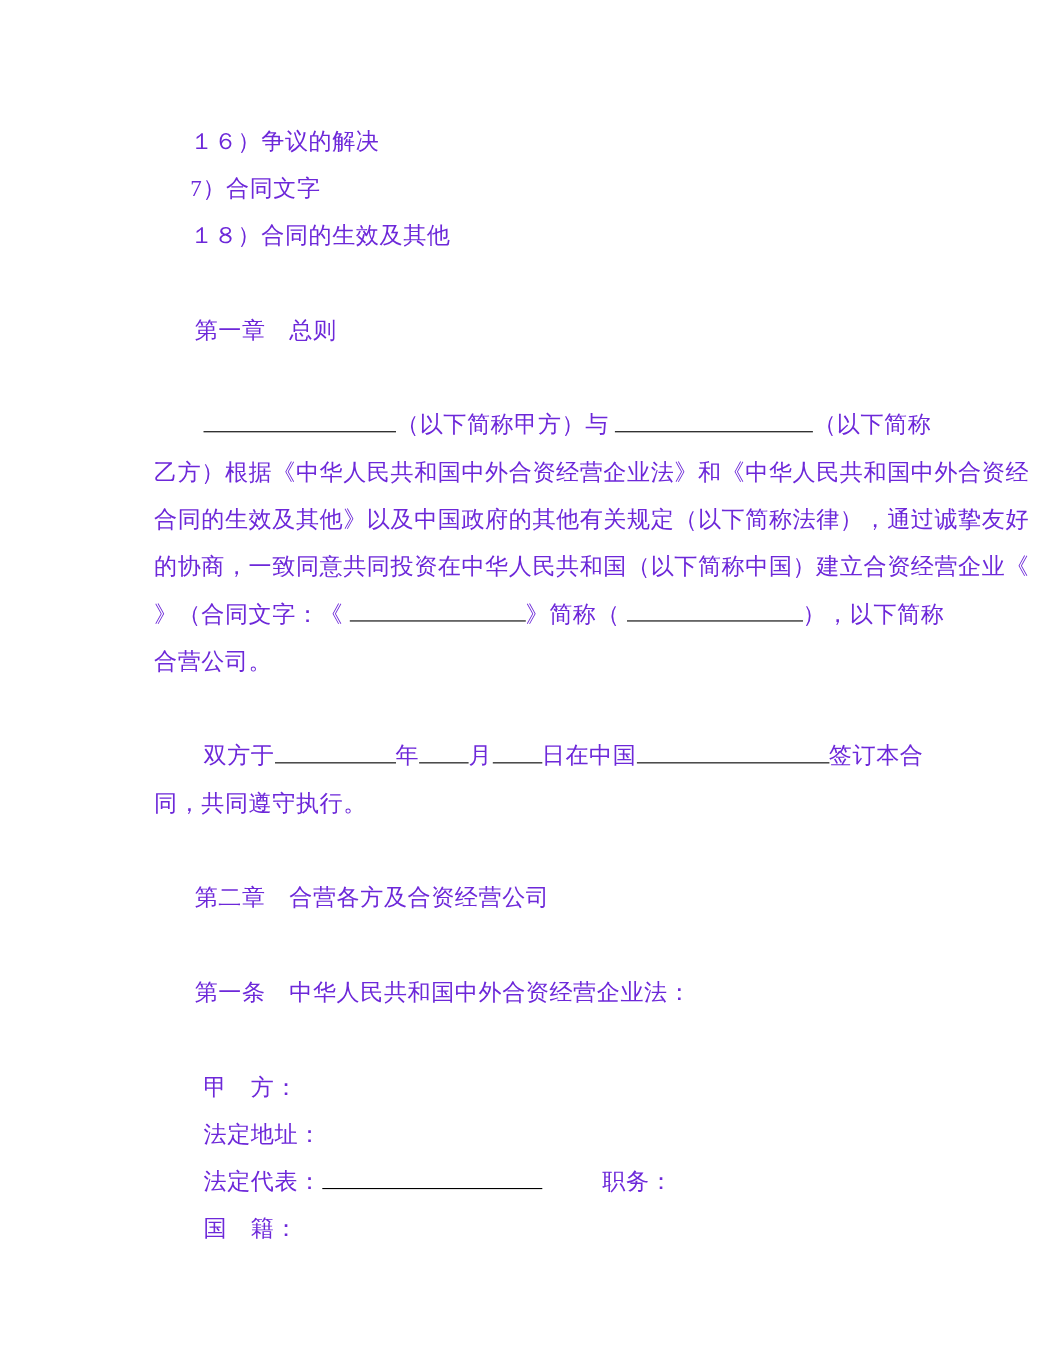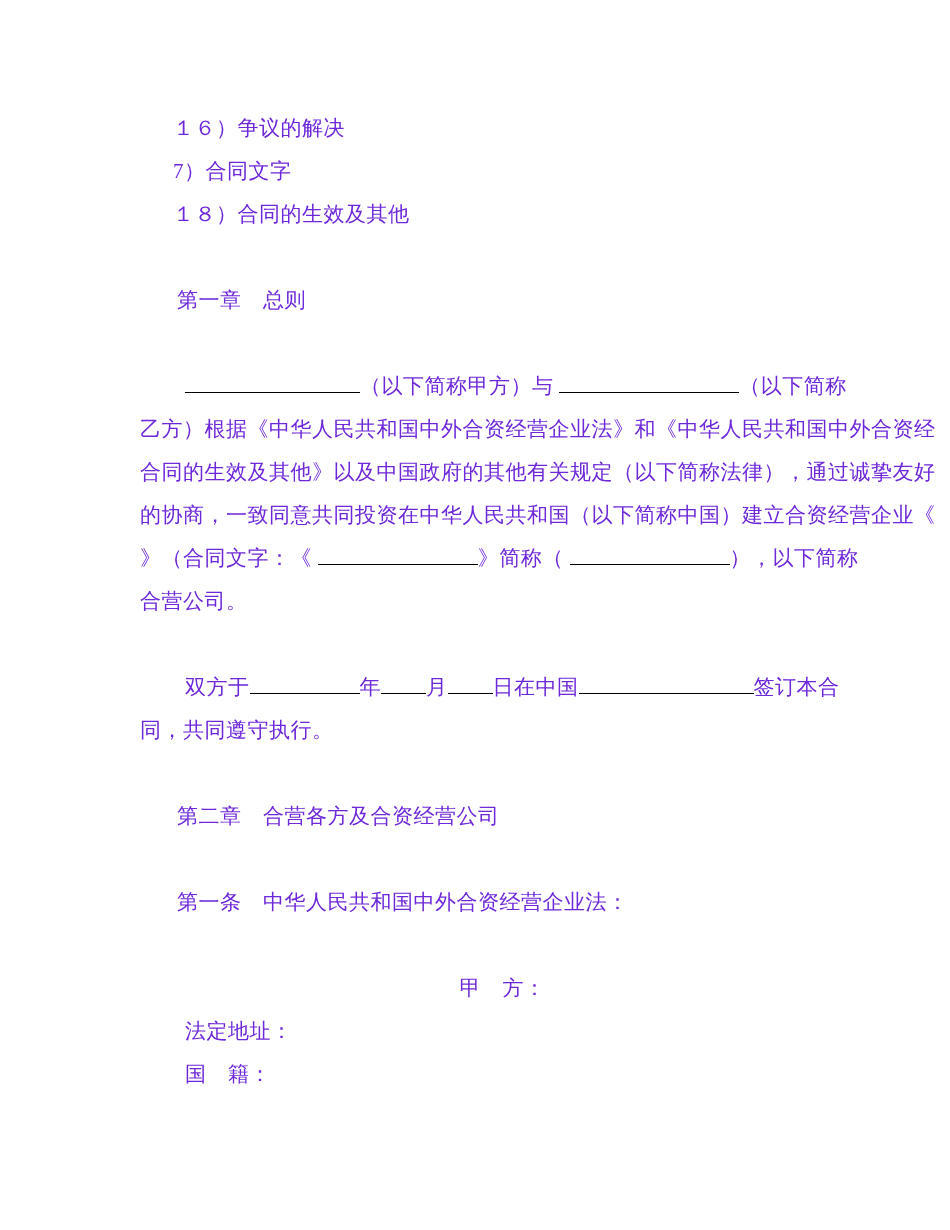--- a/index.html
+++ b/index.html
@@ -54,16 +54,17 @@
     <div class="line"><span class="run">》（合同文字：《 </span><span class="ul" style="width: 160px;"></span><span class="run">》简称（ </span><span class="ul" style="width: 160px;"></span><span class="run">），以下简称</span></div>
     <div class="line"><span class="run">合营公司。</span></div>
     <div class="line blank"></div>
     <div class="line" style="padding-left: 45px;"><span class="run">双方于</span><span class="ul" style="width: 110px;"></span><span class="run">年</span><span class="ul" style="width: 45px;"></span><span class="run">月</span><span class="ul" style="width: 45px;"></span><span class="run">日在中国</span><span class="ul" style="width: 175px;"></span><span class="run">签订本合</span></div>
     <div class="line"><span class="run">同，共同遵守执行。</span></div>
     <div class="line blank"></div>
     <div class="line" style="padding-left: 37px;"><span class="run">第二章　合营各方及合资经营公司</span></div>
     <div class="line blank"></div>
     <div class="line" style="padding-left: 37px;"><span class="run">第一条　中华人民共和国中外合资经营企业法：</span></div>
     <div class="line blank"></div>
-    <div class="line" style="padding-left: 45px; text-align: center;"><span class="run">甲　方：</span></div>
+    <div class="line" style="padding-left: 45px;"><span class="run">甲　方：</span></div>
     <div class="line" style="padding-left: 45px;"><span class="run">法定地址：</span></div>
+    <div class="line" style="padding-left: 45px;"><span class="run">法定代表：</span><span class="ul" style="width: 200px;"></span><span class="sp" style="width: 55px;"></span><span class="run">职务：</span></div>
     <div class="line" style="padding-left: 45px;"><span class="run">国　籍：</span></div>
   </div>
 
 </body></html>

